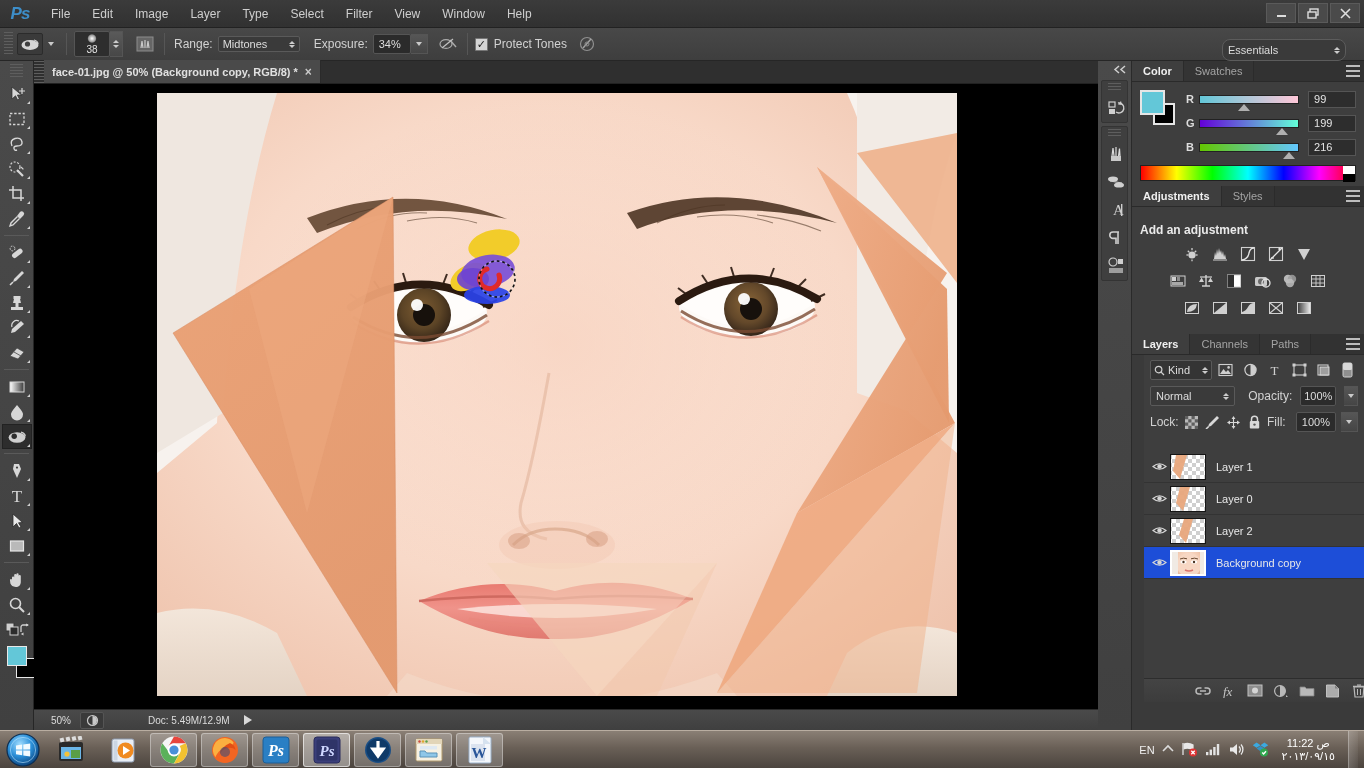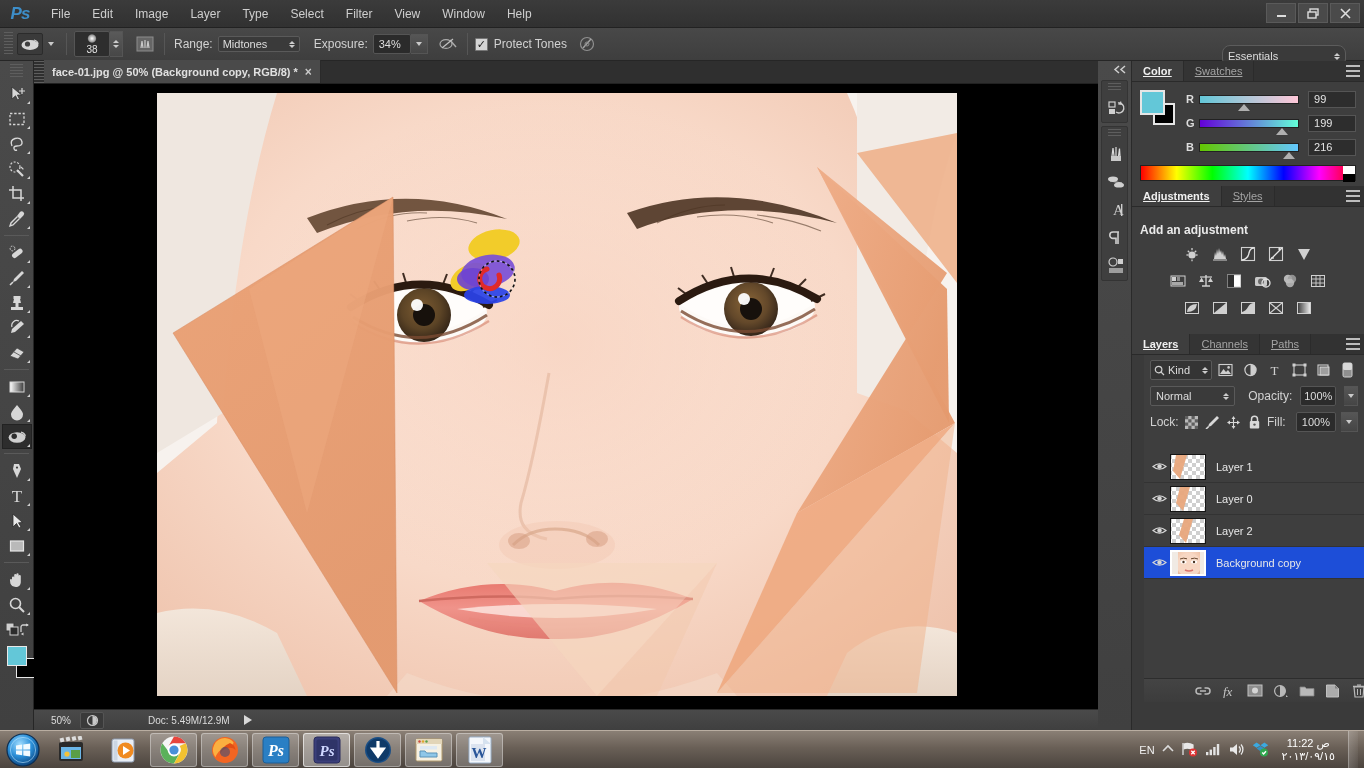--- a/index.html
+++ b/index.html
@@ -56,21 +56,21 @@
   .combo .arrows i{width:0;height:0;border-left:3px solid transparent;border-right:3px solid transparent;}
   .combo .arrows i.up{border-bottom:3.5px solid #ccc;}
   .combo .arrows i.dn{border-top:3.5px solid #ccc;}
   .valbox{height:20px;background:#2b2b2b;border:1px solid #555;border-radius:2px;
      display:flex;align-items:center;padding:0 5px;color:#ddd;font-size:11px;min-width:36px;}
   .dropbtn{width:17px;height:20px;background:linear-gradient(#565656,#454545);border:1px solid #555;
      border-left:none;display:flex;align-items:center;justify-content:center;}
   .chk{width:13px;height:13px;background:#d5d5d5;border:1px solid #777;border-radius:1px;
      display:flex;align-items:center;justify-content:center;color:#222;font-size:11px;line-height:1;}
   .iconbtn{width:24px;height:24px;display:flex;align-items:center;justify-content:center;opacity:.85;}
-  .essentials{position:absolute;right:18px;top:17px;width:124px;height:22px;
+  .essentials{position:absolute;right:18px;top:11px;width:124px;height:22px;
      background:#3a3a3a;border:1px solid #5c5c5c;border-radius:8px;display:flex;align-items:center;
      padding:0 5px;color:#ddd;font-size:11px;}
 
   
   .toolbar{
     position:absolute;left:0;top:61px;width:34px;height:669px;
     background:linear-gradient(#4a4a4a,#404040);border-right:1px solid #262626;
     padding-top:3px;
   }
   .tb-grip{height:14px;background:repeating-linear-gradient(to bottom,#5e5e5e 0 1px,transparent 1px 3px);
@@ -112,21 +112,21 @@
   .dock-collapse{height:16px;display:flex;align-items:center;justify-content:flex-end;padding-right:4px;color:#cfcfcf;font-size:9px;}
   .dockgroup{margin:3px 3px;background:#3f3f3f;border:1px solid #343434;border-radius:2px;}
   .dockgrip{height:9px;background:repeating-linear-gradient(to bottom,#5e5e5e 0 1px,transparent 1px 3px);margin:2px 6px;}
   .dockicon{width:26px;height:28px;display:flex;align-items:center;justify-content:center;margin:0 1px;}
 
   
   .panels{position:absolute;left:1132px;top:61px;width:232px;height:669px;background:#3a3a3a;}
   .ptabs{height:21px;background:#323232;display:flex;align-items:stretch;position:relative;
      border-bottom:1px solid #2a2a2a;}
   .ptab{padding:0 11px;display:flex;align-items:center;font-size:11px;color:#a4a4a4;
-     background:#343434;border-right:1px solid #2b2b2b;text-decoration:underline;}
+     background:#343434;border-right:1px solid #2b2b2b;}
   .ptab.active{background:#3e3e3e;color:#f0f0f0;font-weight:bold;}
   .pmenu{position:absolute;right:4px;top:4px;width:14px;height:12px;
      display:flex;flex-direction:column;justify-content:space-between;}
   .pmenu i{height:2px;background:#bdbdbd;display:block;}
   .pmenu i:nth-child(1){width:14px;}
   .pmenu i:nth-child(2){width:14px;}
   .pmenu i:nth-child(3){width:14px;}
 
   
   .colorpanel{background:#3e3e3e;padding:6px 8px 4px;position:relative;height:104px;}

